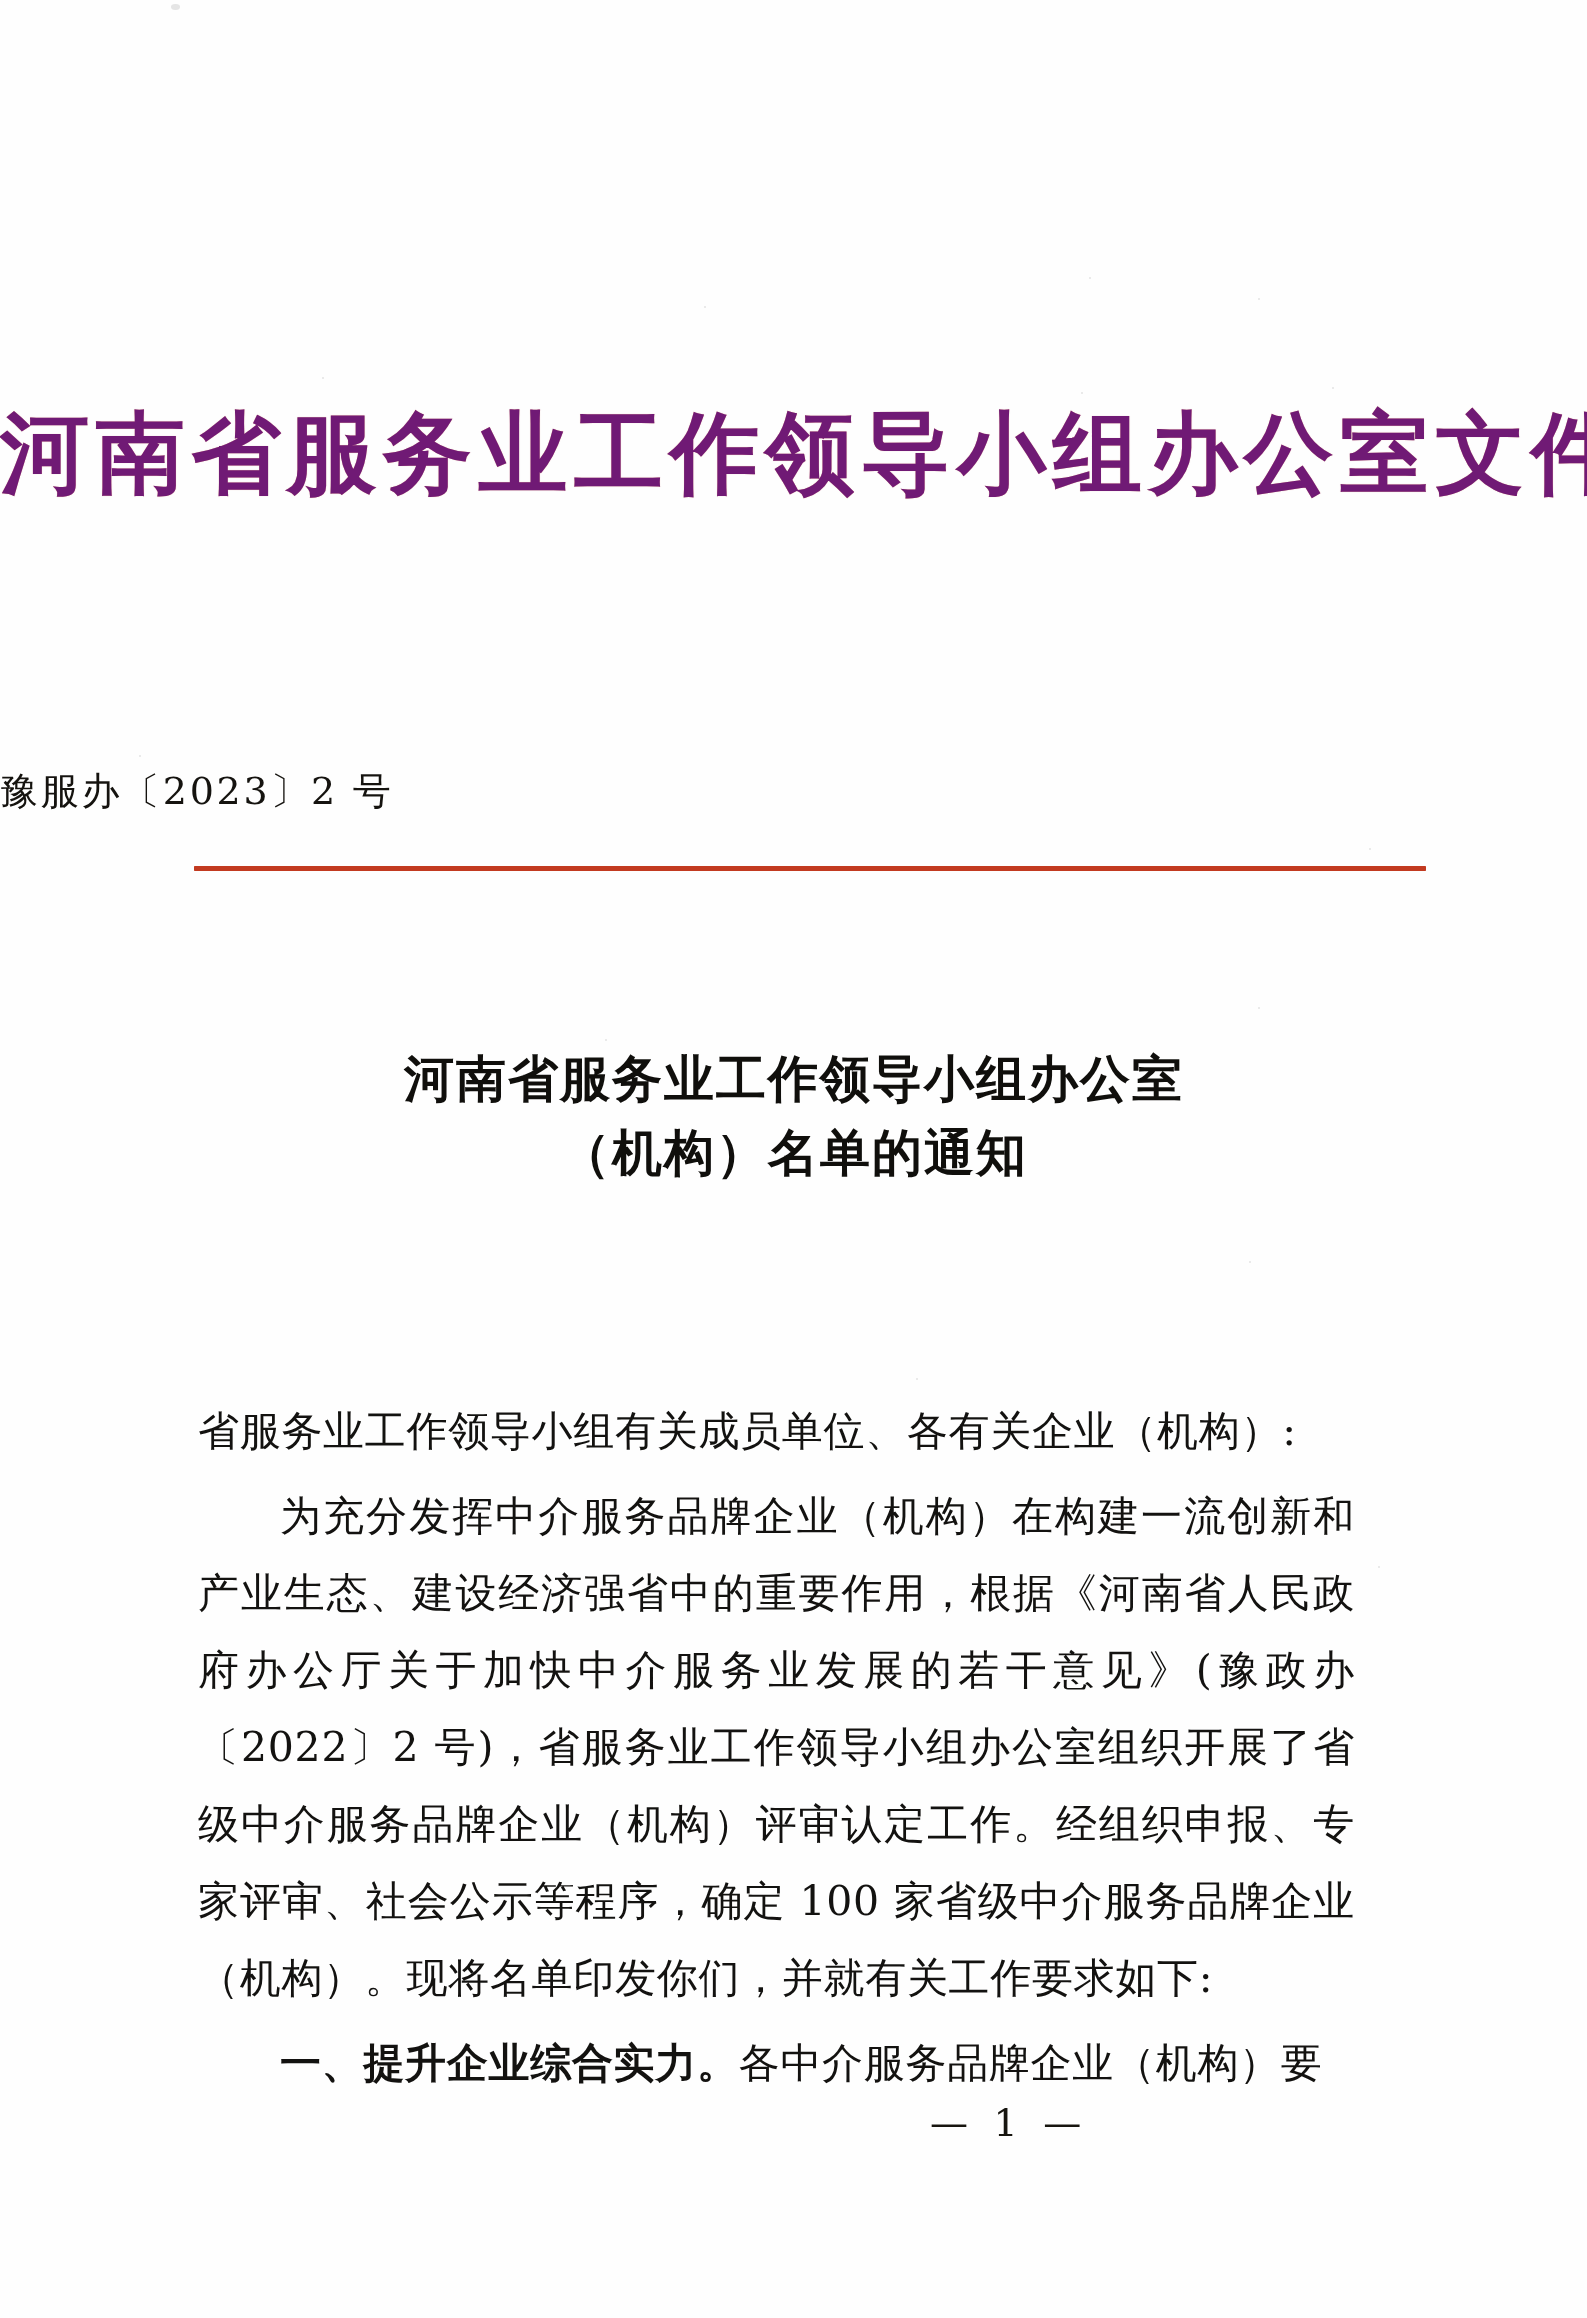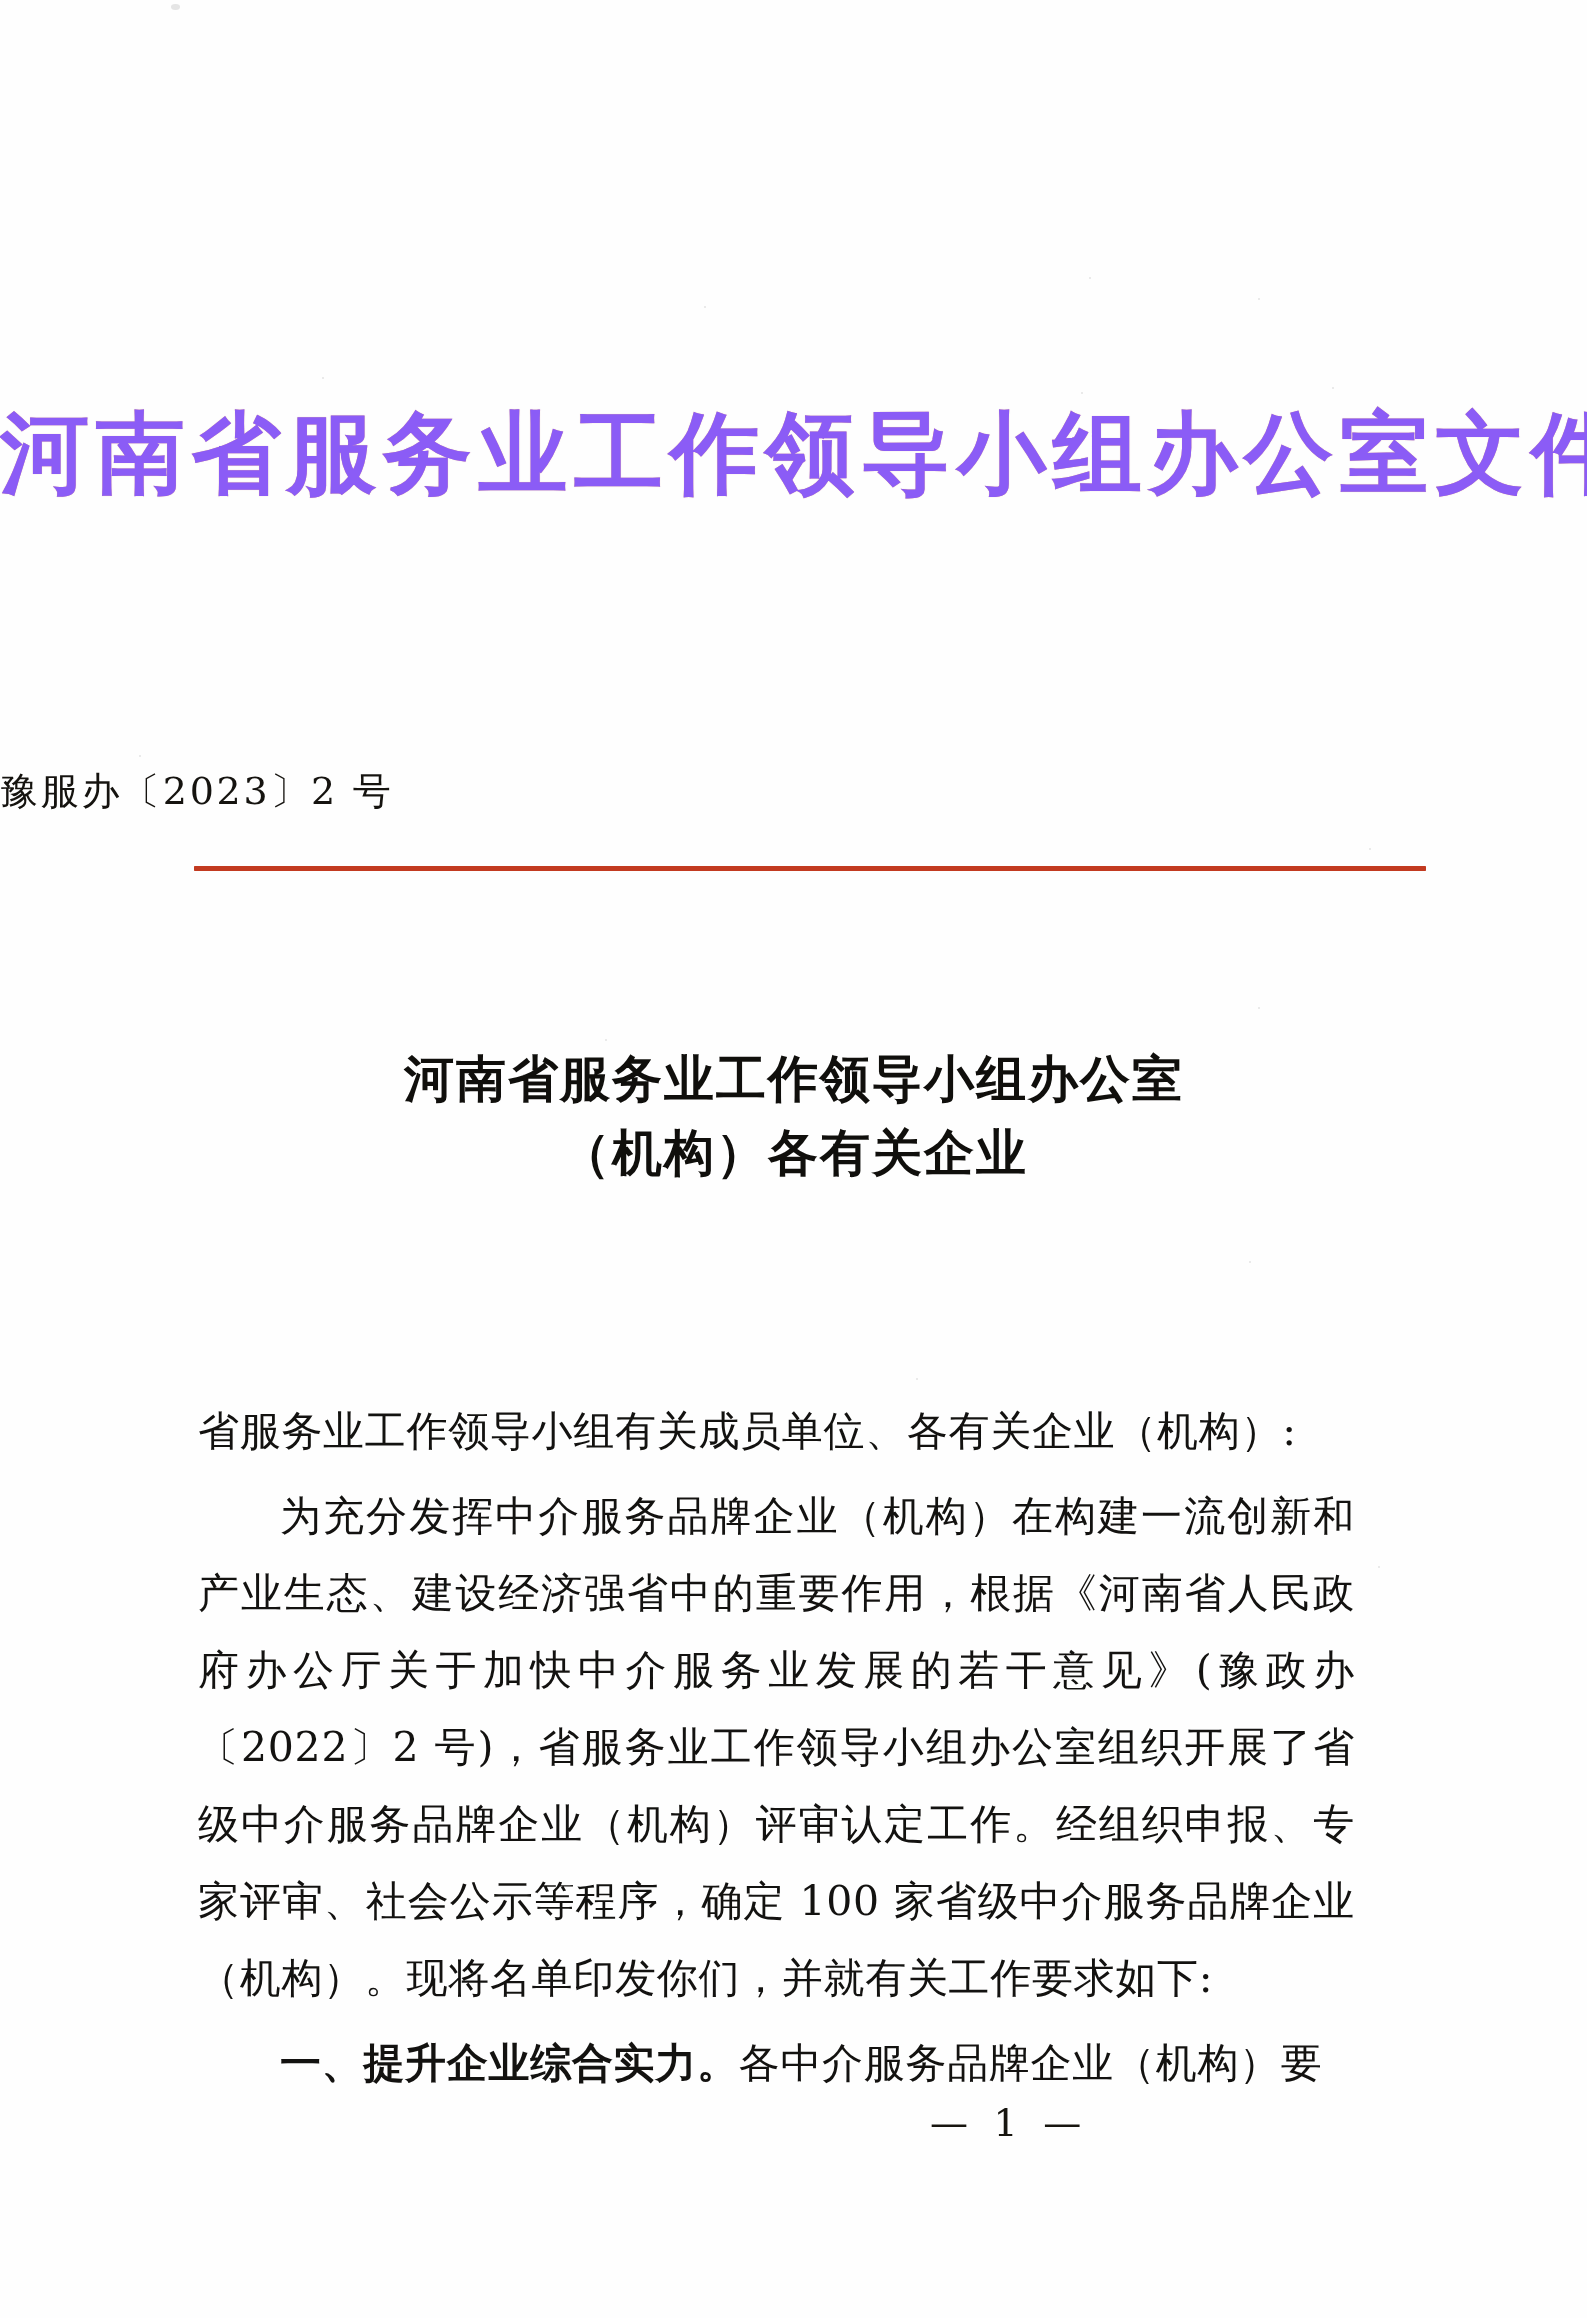--- a/index.html
+++ b/index.html
@@ -28,21 +28,21 @@
     pointer-events: none;
   }
 
   
   .masthead {
     position: absolute;
     left: 0;
     top: 403px;
     width: 1588px;
     text-align: left;
-    color: #8b5cf6;
+    color: #701a75;
     font-family: "DejaVu Serif", "Liberation Serif", serif;
     font-weight: bold;
     font-size: 89px;
     letter-spacing: 6.7px;
     line-height: 1.12;
     white-space: nowrap;
     text-shadow: 0 0 0.7px rgba(194,58,32,.55);
   }
 
   
@@ -153,21 +153,21 @@
   <span class="speckle" style="left:350px;  top:1842px;"></span>
 
   <div class="masthead">河南省服务业工作领导小组办公室文件</div>
 
   <div class="doc-number">豫服办〔2023〕2 号</div>
 
   <div class="red-rule"></div>
 
   <div class="headline">
     <span class="hl-line">河南省服务业工作领导小组办公室</span>
-    <span class="hl-line">（机构）各有关企业</span>
+    <span class="hl-line">（机构）名单的通知</span>
   </div>
 
   <div class="body-copy">
     <p>省服务业工作领导小组有关成员单位、各有关企业（机构）:</p>
     <p class="indent">为充分发挥中介服务品牌企业（机构）在构建一流创新和产业生态、建设经济强省中的重要作用，根据《河南省人民政府办公厅关于加快中介服务业发展的若干意见》(豫政办〔2022〕2 号)，省服务业工作领导小组办公室组织开展了省级中介服务品牌企业（机构）评审认定工作。经组织申报、专家评审、社会公示等程序，确定 100 家省级中介服务品牌企业（机构）。现将名单印发你们，并就有关工作要求如下:</p>
     <p class="indent"><span class="lead">一、提升企业综合实力。</span><span>各中介服务品牌企业（机构）要</span></p>
   </div>
 
   <div class="page-number">
     <span class="page-number-inner">— 1 —</span>

